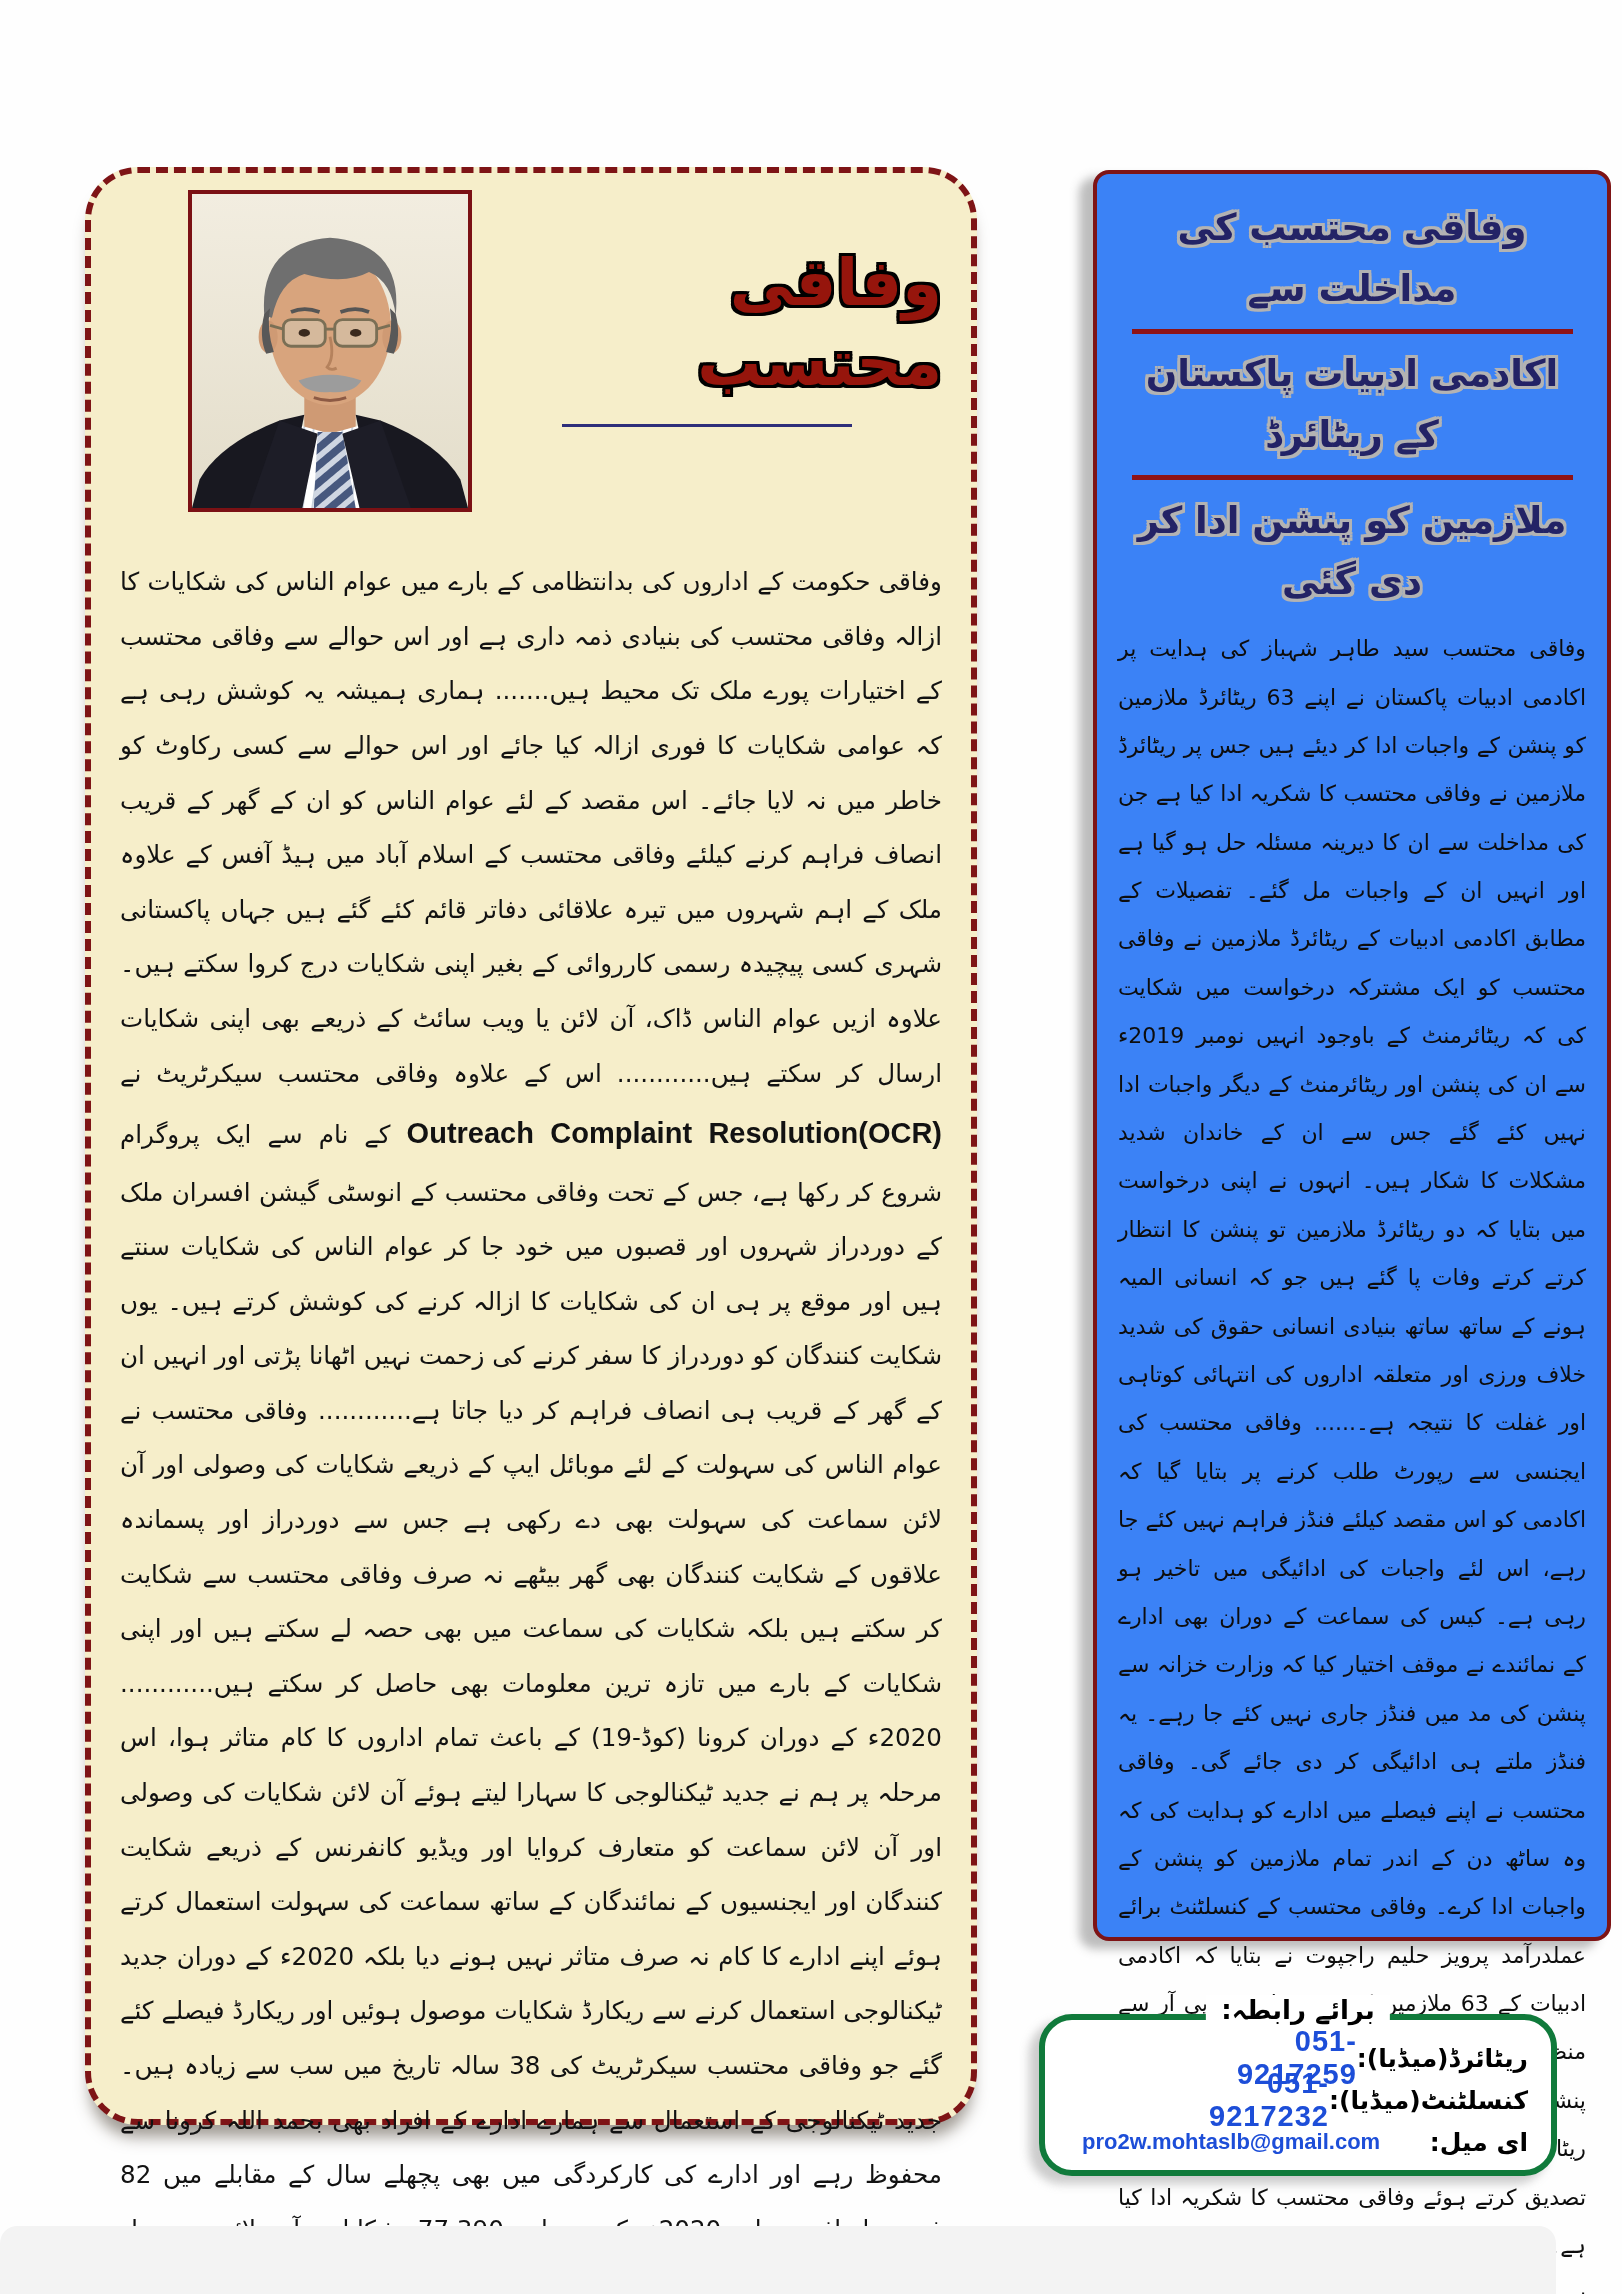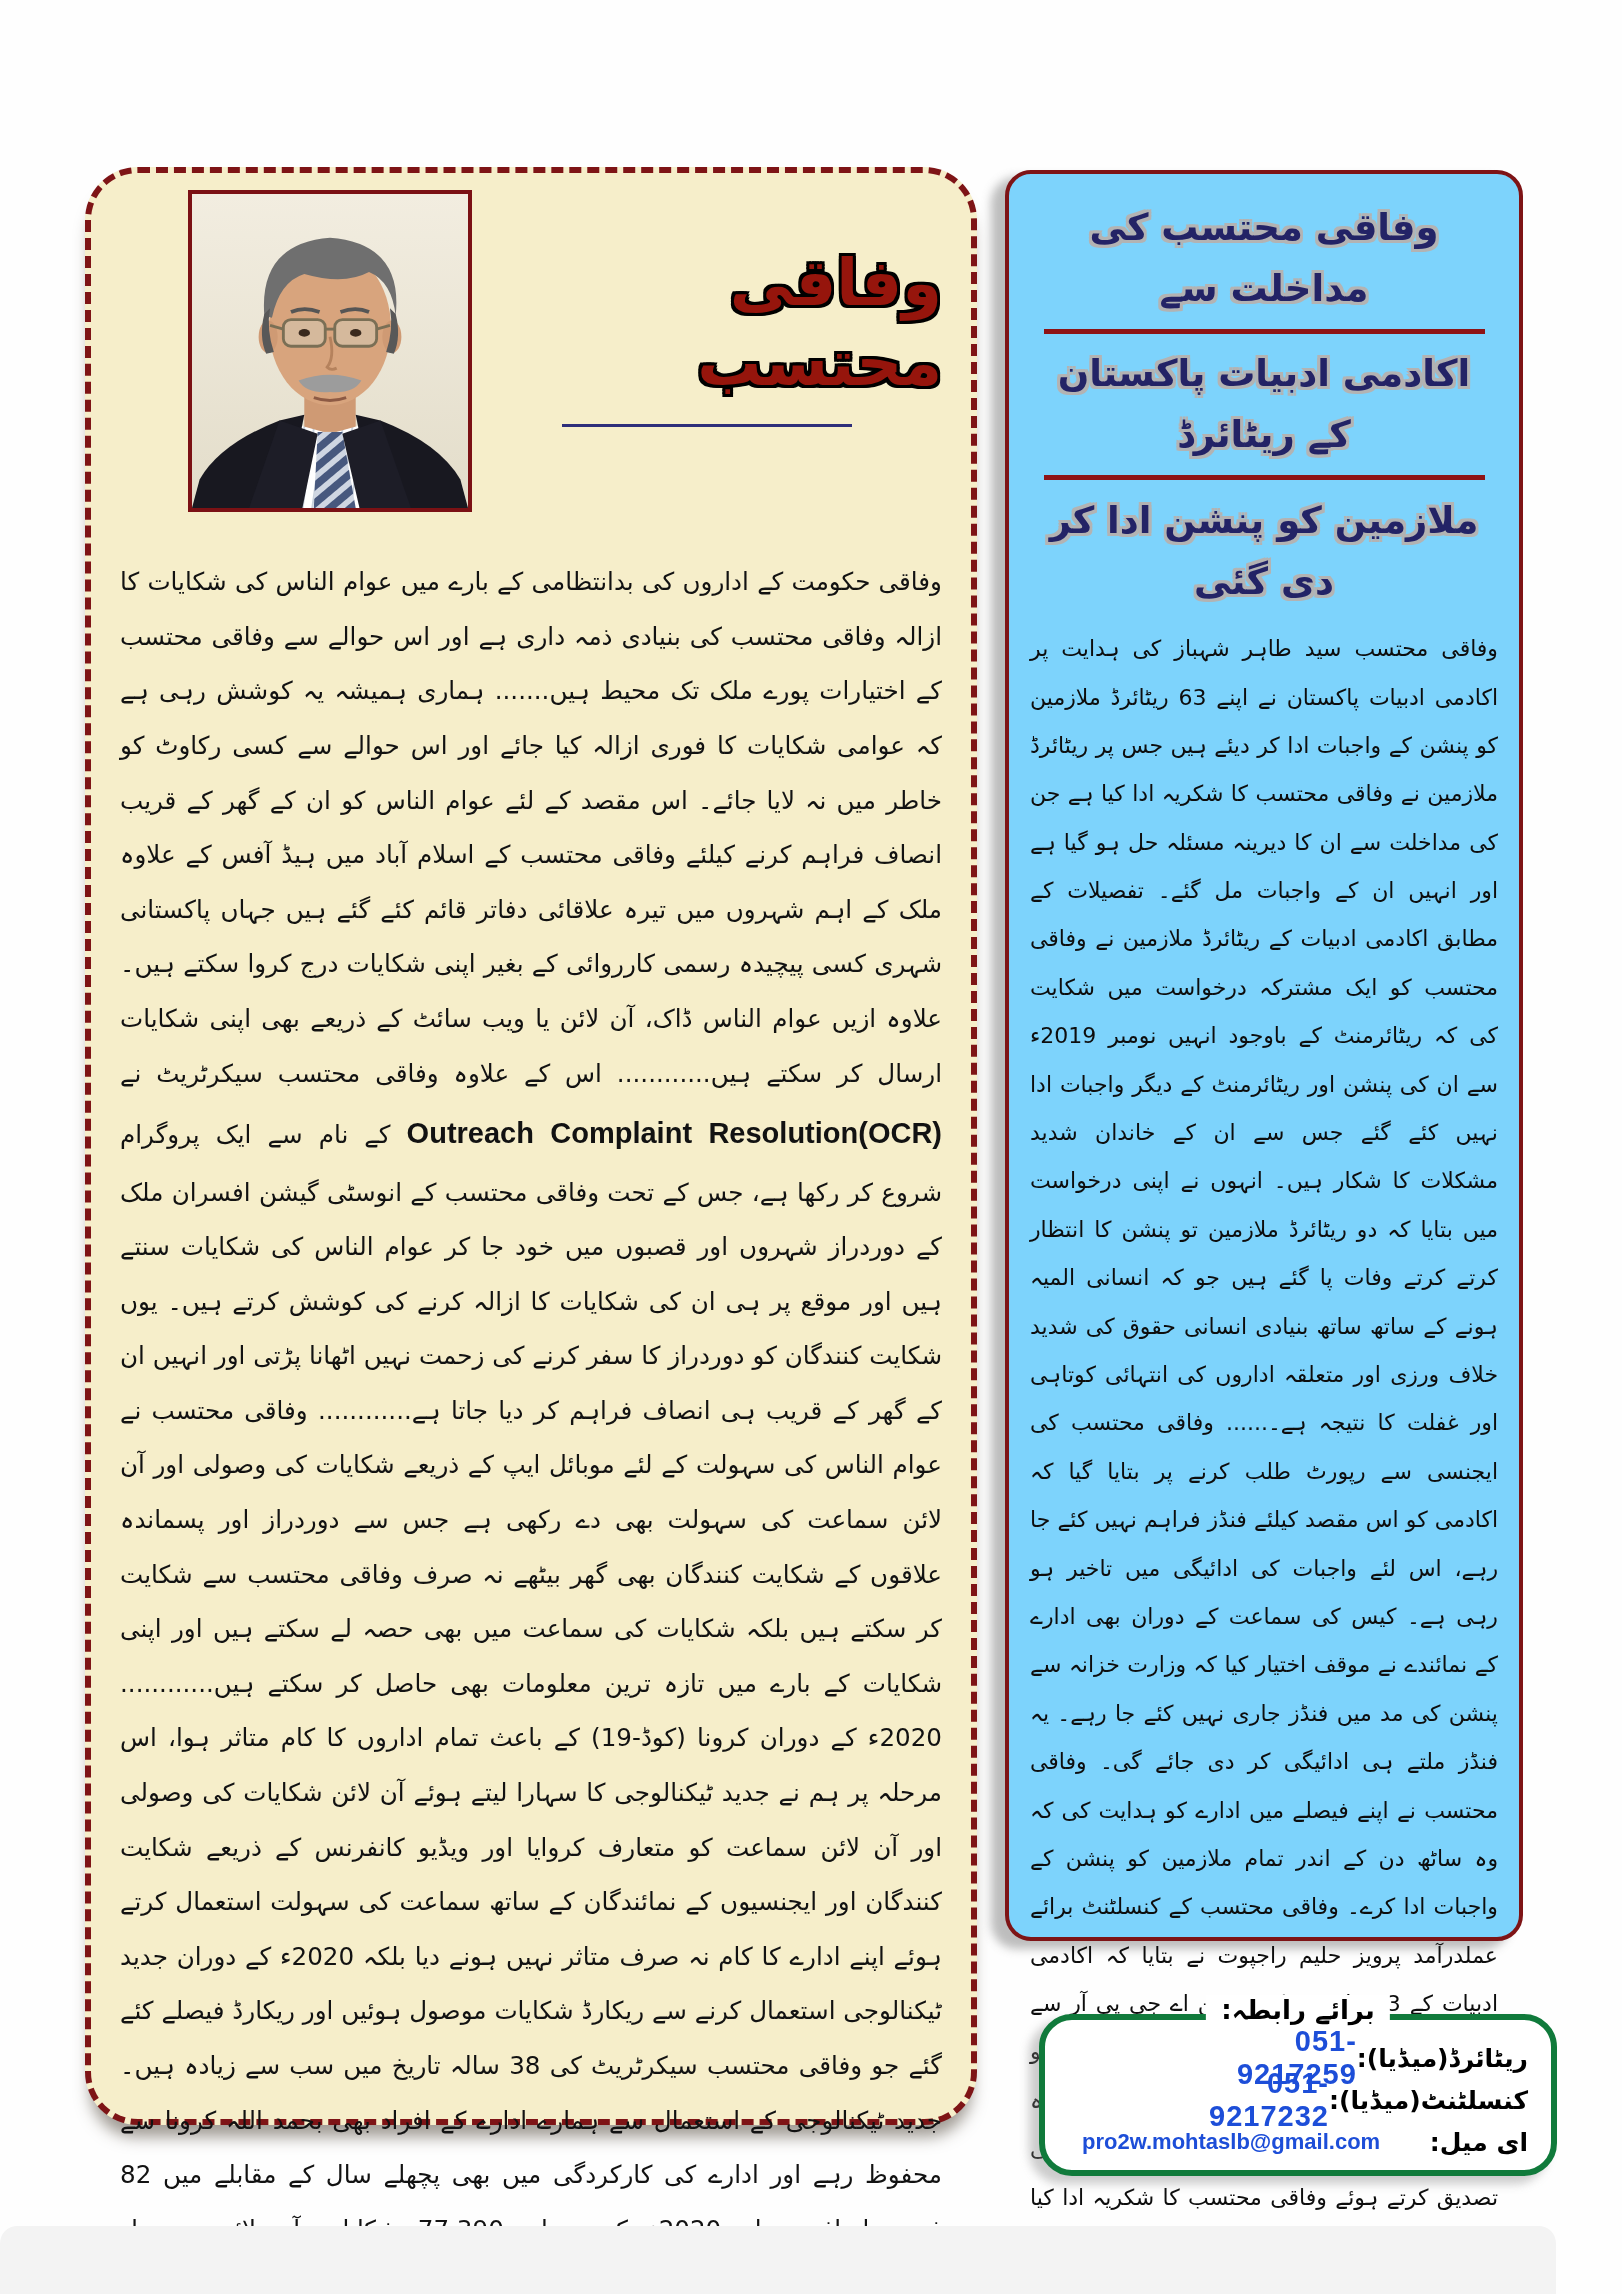--- a/index.html
+++ b/index.html
@@ -40,23 +40,23 @@
   .title-divider { width:290px; height:3.9px; background:#2e2e7a; margin:21px 0 25px 0; }
   .left-title-2 { font-size:48px; }
   .left-body {
     margin-top:9.7px; direction:rtl; text-align:justify;
     font-size:24.6px; line-height:2.22; color:#121212;
   }
   .ocr-en { font-family:"Liberation Sans", sans-serif; font-weight:bold; font-size:29px; }
 
   
   .right-box {
-    position:absolute; left:1005px; top:170px; width:518px; height:1771px;
-    background:#7dd3fc;
-    border:4.8px solid #7e1416; border-radius:26px;
+    position:absolute; left:1093px; top:170px; width:518px; height:1771px;
+    background:#3b82f6;
+    border:4.8px solid #7e1416; border-radius:16px;
     box-shadow:-13.5px 7.7px 9.7px rgba(110,110,110,.45);
     padding:23px 21px 15.4px 21px;
   }
   .headline-line {
     direction:rtl; text-align:center;
     color:#232366; font-weight:bold; font-size:37px; line-height:1.65;
     text-shadow:-2.9px -2.9px 0 #b3b3b3, 2.9px -2.9px 0 #b3b3b3, -2.9px 2.9px 0 #b3b3b3, 2.9px 2.9px 0 #b3b3b3,
                  0 -2.9px 0 #b3b3b3, 0 2.9px 0 #b3b3b3, -2.9px 0 0 #b3b3b3, 2.9px 0 0 #b3b3b3;
   }
   .headline-divider { height:4.8px; background:#8e1315; margin:9.7px 13.5px; }

